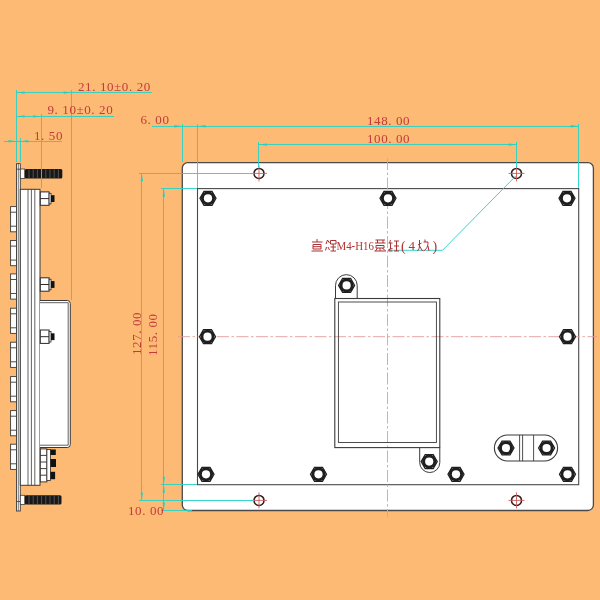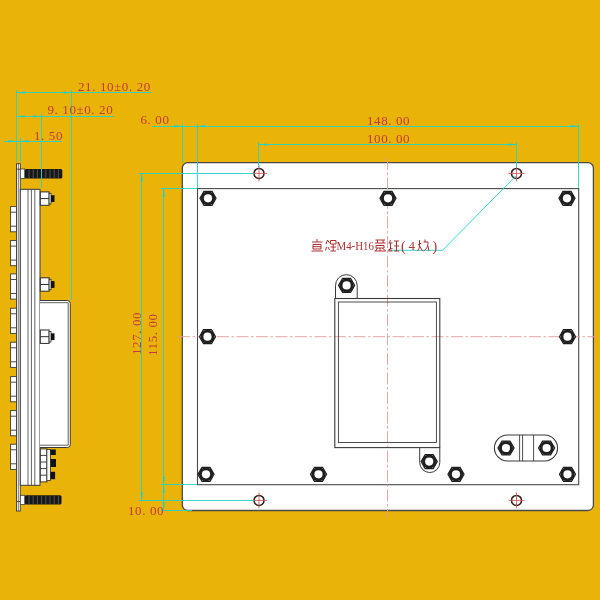--- a/index.html
+++ b/index.html
@@ -1,16 +1,16 @@
 <!DOCTYPE html>
 <html><head>
 <meta charset="utf-8">
 <style>
   html,body{margin:0;padding:0;background:#ffffff;}
-  .wrap{width:600px;height:600px;position:relative;background:#eab308;overflow:hidden;}
+  .wrap{width:600px;height:600px;position:relative;background:#fdba74;overflow:hidden;}
   svg{position:absolute;left:0;top:0;}
   text{font-family:"Liberation Serif",serif;}
   .dim{fill:#c23b3b;font-size:13px;letter-spacing:0.6px;}
 </style>
 </head>
 <body>
 <div class="wrap">
 <svg width="600" height="600" viewBox="0 0 600 600">
 <defs>
   <g id="nut">

